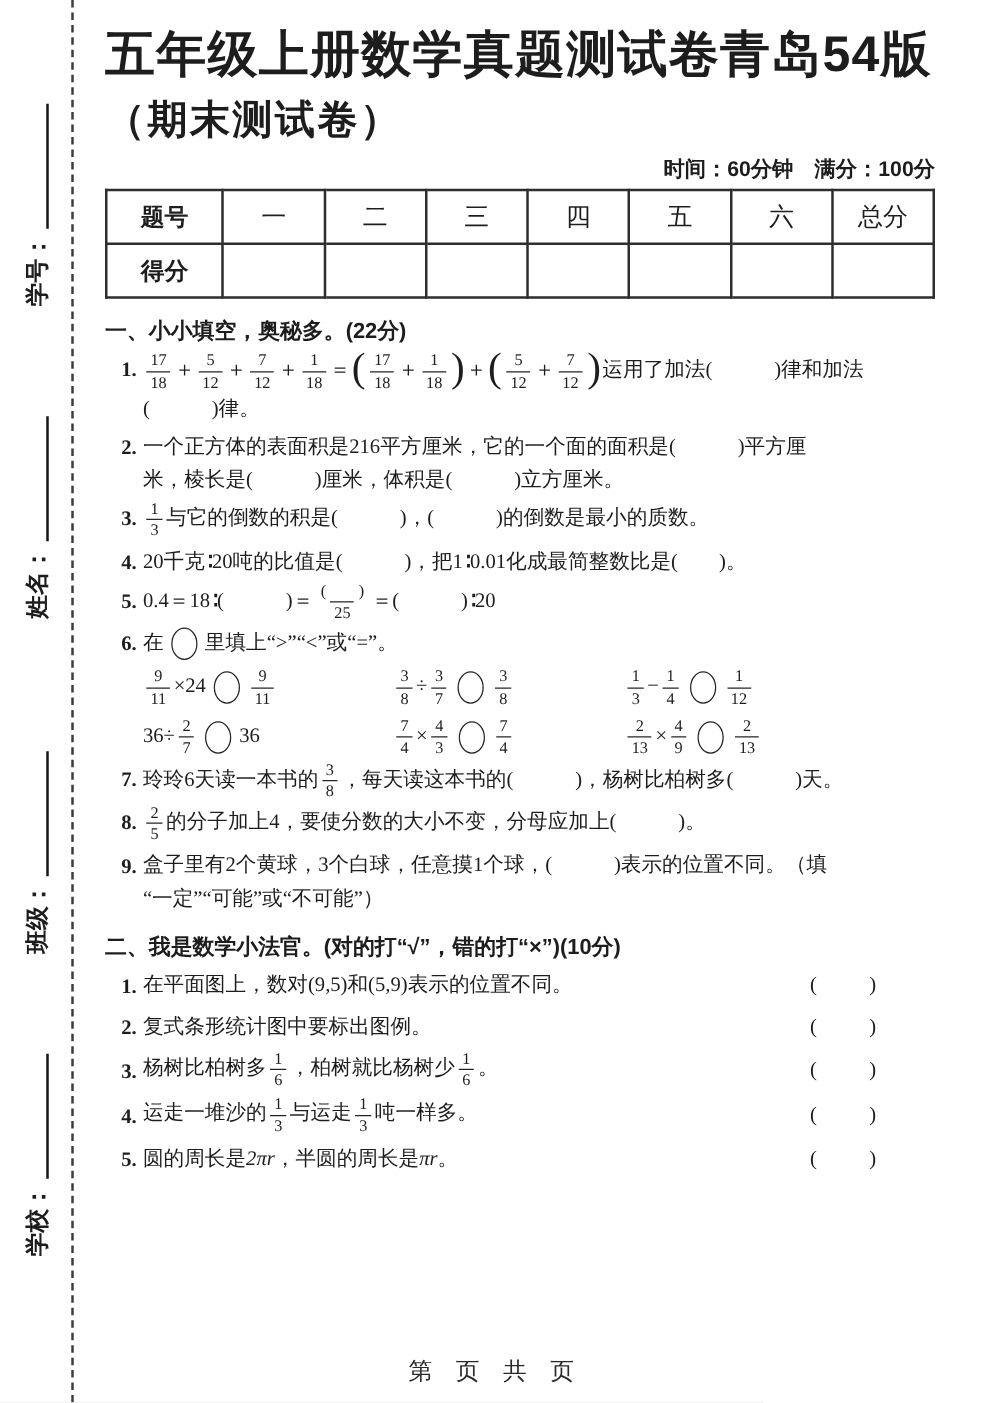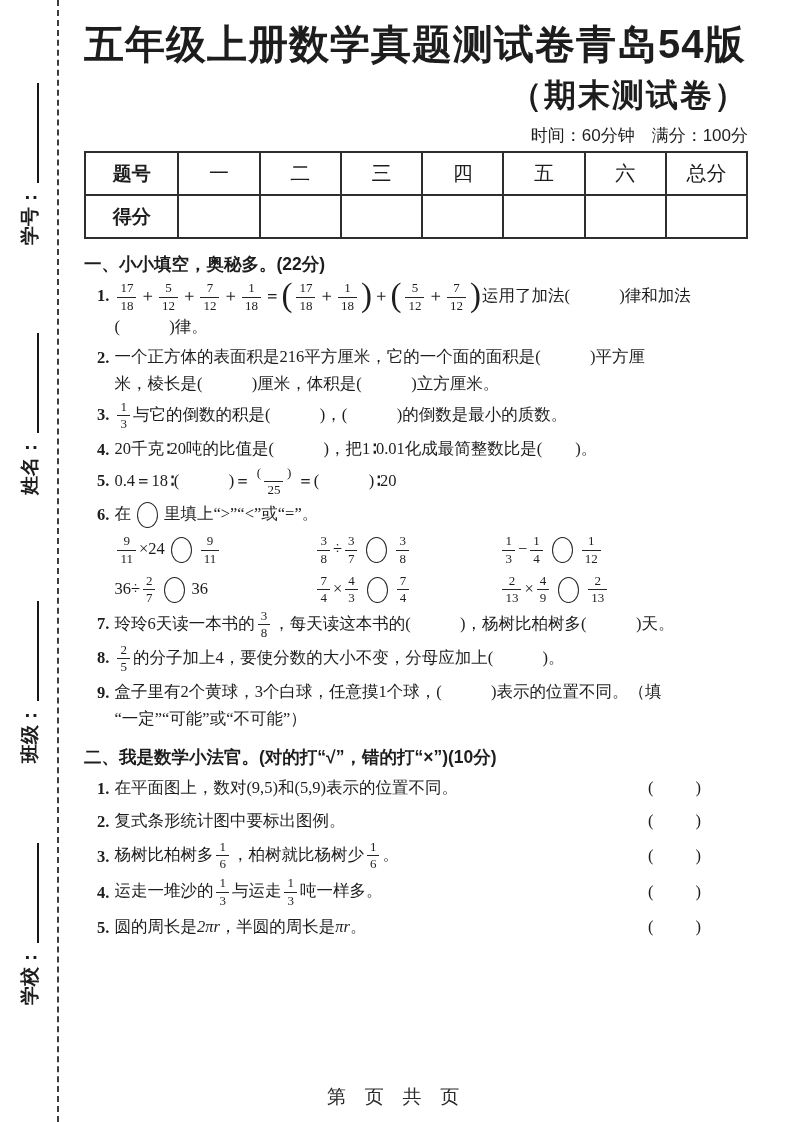--- a/index.html
+++ b/index.html
@@ -17,25 +17,25 @@
     font-size:19px;font-weight:600;white-space:nowrap;
   }
   .side-line{display:inline-block;width:100px;border-bottom:2px solid #161616;margin-bottom:4px;}
   
   .content{position:absolute;left:84px;top:0;width:664px;}
   .title{
     margin:20px 0 0;text-align:left;font-size:40px;font-weight:700;letter-spacing:1px;
     font-family:"Liberation Sans","DejaVu Sans",sans-serif;line-height:1.2;
   }
   .subtitle{
-    margin:8px 0 0;text-align:right;font-size:32px;font-weight:700;letter-spacing:2px;
+    margin:8px 0 0;text-align:left;font-size:32px;font-weight:700;letter-spacing:2px;
     font-family:"Liberation Sans","DejaVu Sans",sans-serif;line-height:1.2;
   }
   .meta{
-    margin-top:10px;text-align:right;font-size:17px;font-weight:400;
+    margin-top:10px;text-align:right;font-size:17px;font-weight:700;
     font-family:"Liberation Sans","DejaVu Sans",sans-serif;
   }
   .score-table{width:100%;border-collapse:collapse;margin-top:4px;table-layout:fixed;}
   .score-table td{
     border:2px solid #2e2e2e;height:39px;text-align:center;vertical-align:middle;
     font-size:20px;
   }
   .score-table td.lbl{font-weight:700;font-family:"Liberation Sans","DejaVu Sans",sans-serif;font-size:19px;}
   .sec-heading{
     margin:13px 0 5px;font-size:17.5px;font-weight:700;

